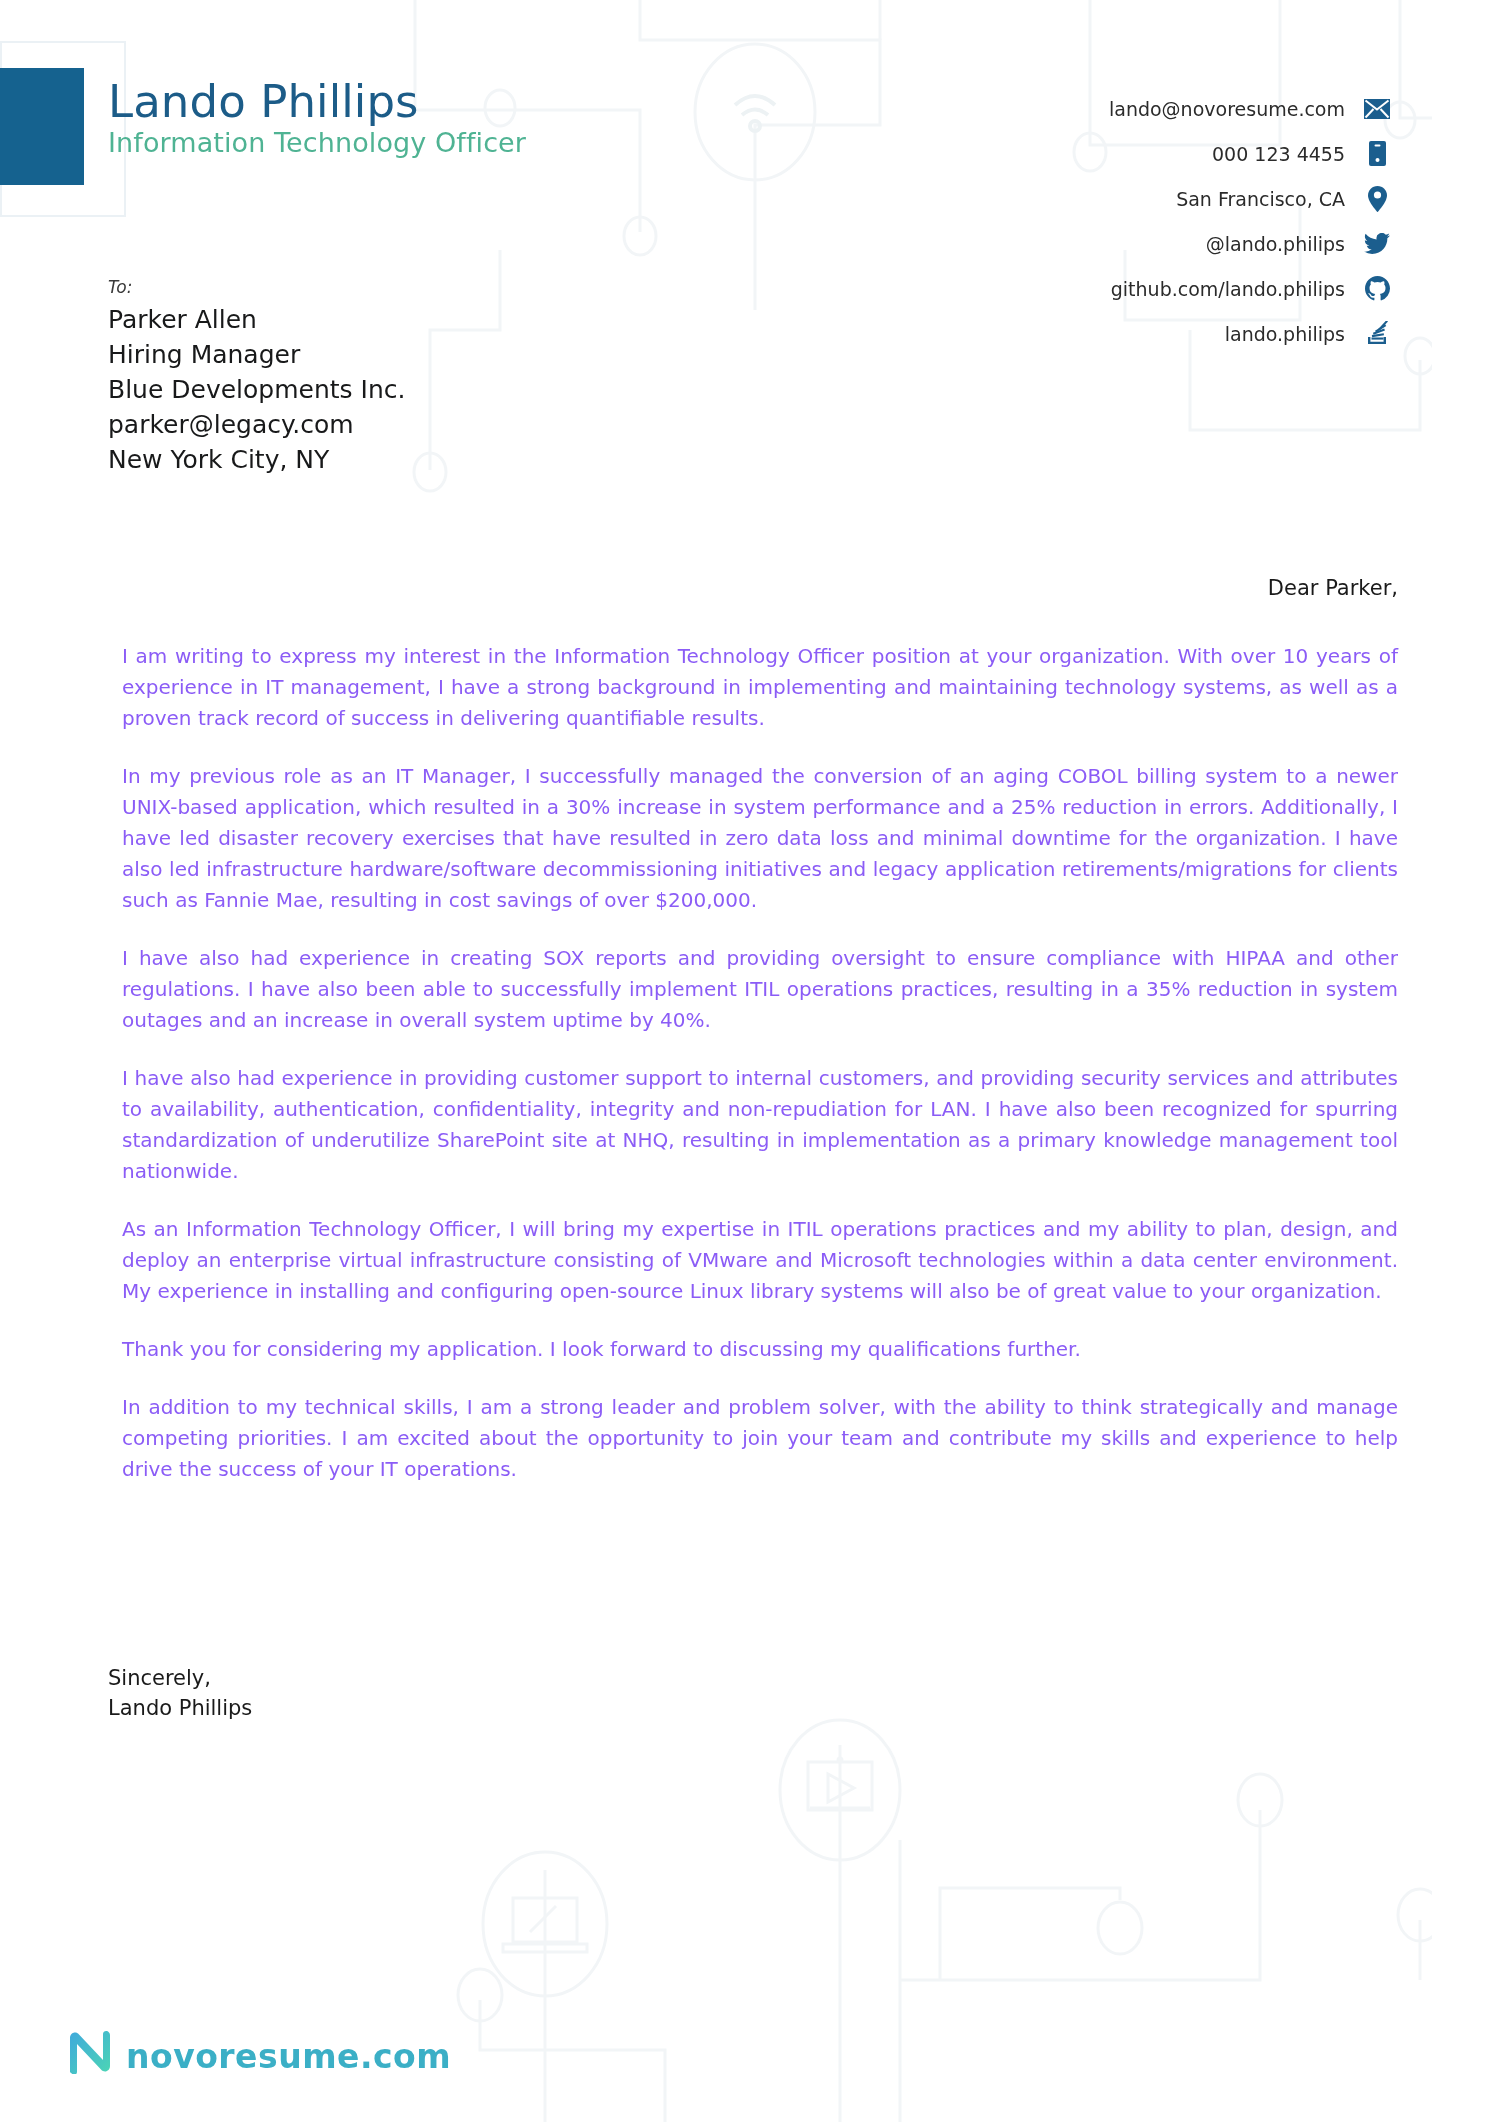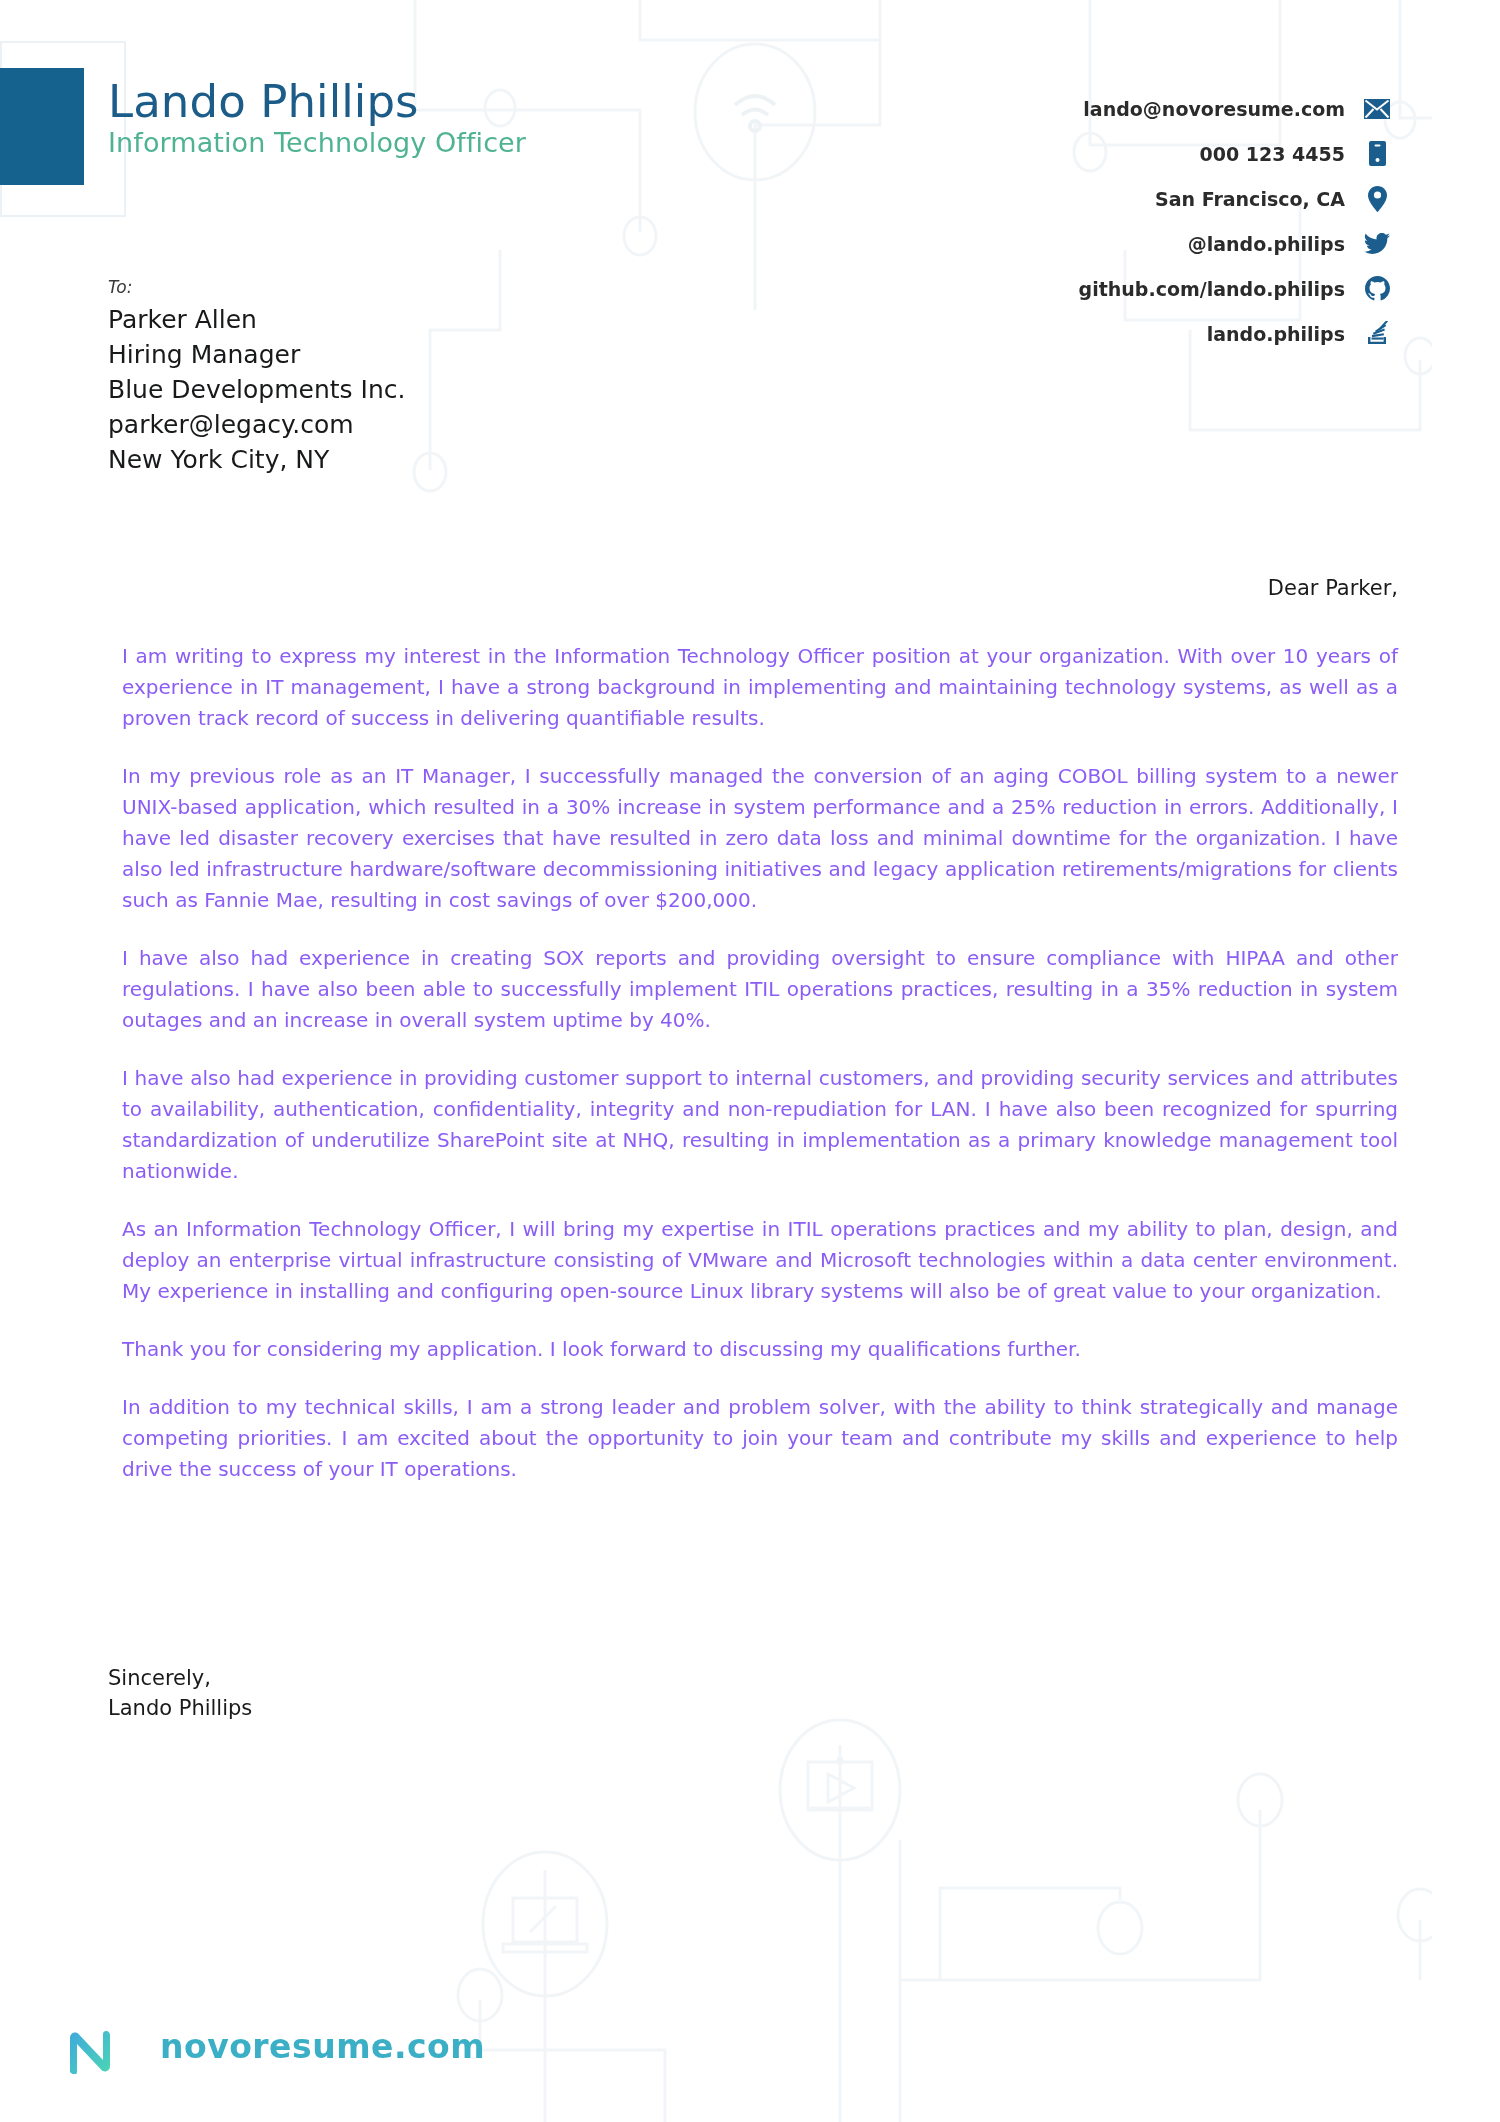--- a/index.html
+++ b/index.html
@@ -104,21 +104,20 @@
     position: absolute;
     right: 42px;
     top: 86px;
     z-index: 3;
   }
   .contact-row {
     display: flex;
     align-items: center;
     justify-content: flex-end;
     height: 45px;
-    font-weight: bold;
   }
   .contact-text {
     font-size: 19px;
     color: #2B2B2B;
     line-height: 24px;
     white-space: nowrap;
     text-align: right;
     padding-right: 19px;
   }
   .contact-icon {
@@ -165,23 +164,22 @@
     line-height: 30px;
     color: #1A1A1A;
   }
 
   
   .footer-logo {
     position: absolute;
     left: 68px;
     top: 2030px;
     display: flex;
-    align-items: flex-start;
-    z-index: 3;
-    gap: 34px;
+    align-items: flex-end;
+    z-index: 3;
   }
   .logo-mark { width: 46px; height: 44px; margin-right: 12px; }
   .logo-text {
     font-size: 33px;
     font-weight: bold;
     color: #3BAFC6;
     letter-spacing: 0.5px;
     line-height: 34px;
   }
 </style>

